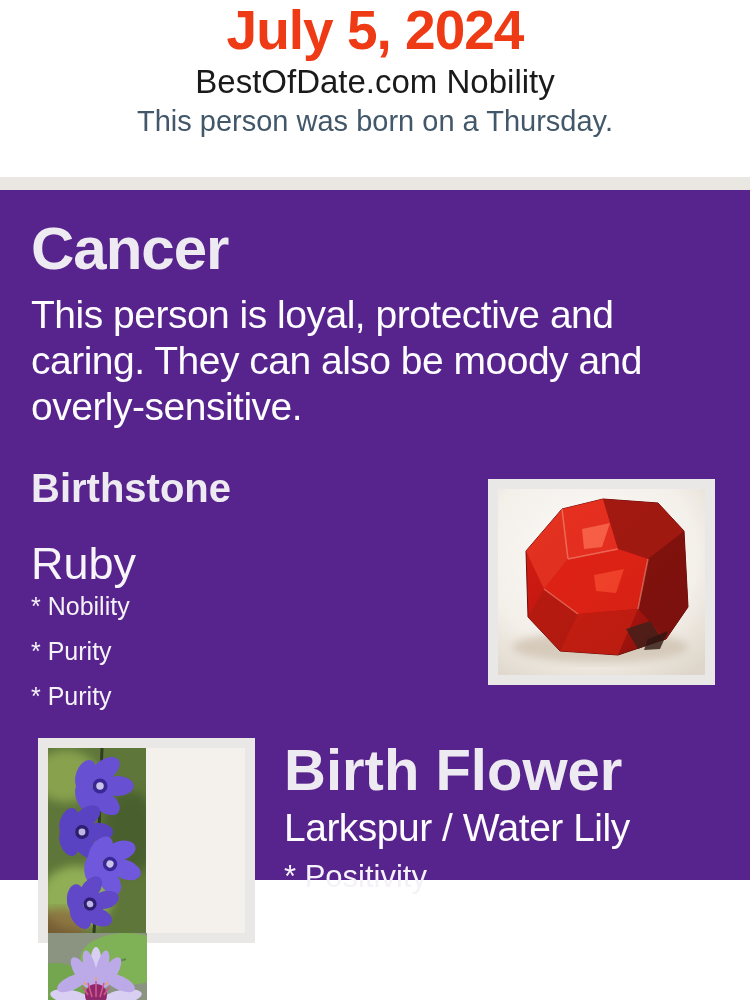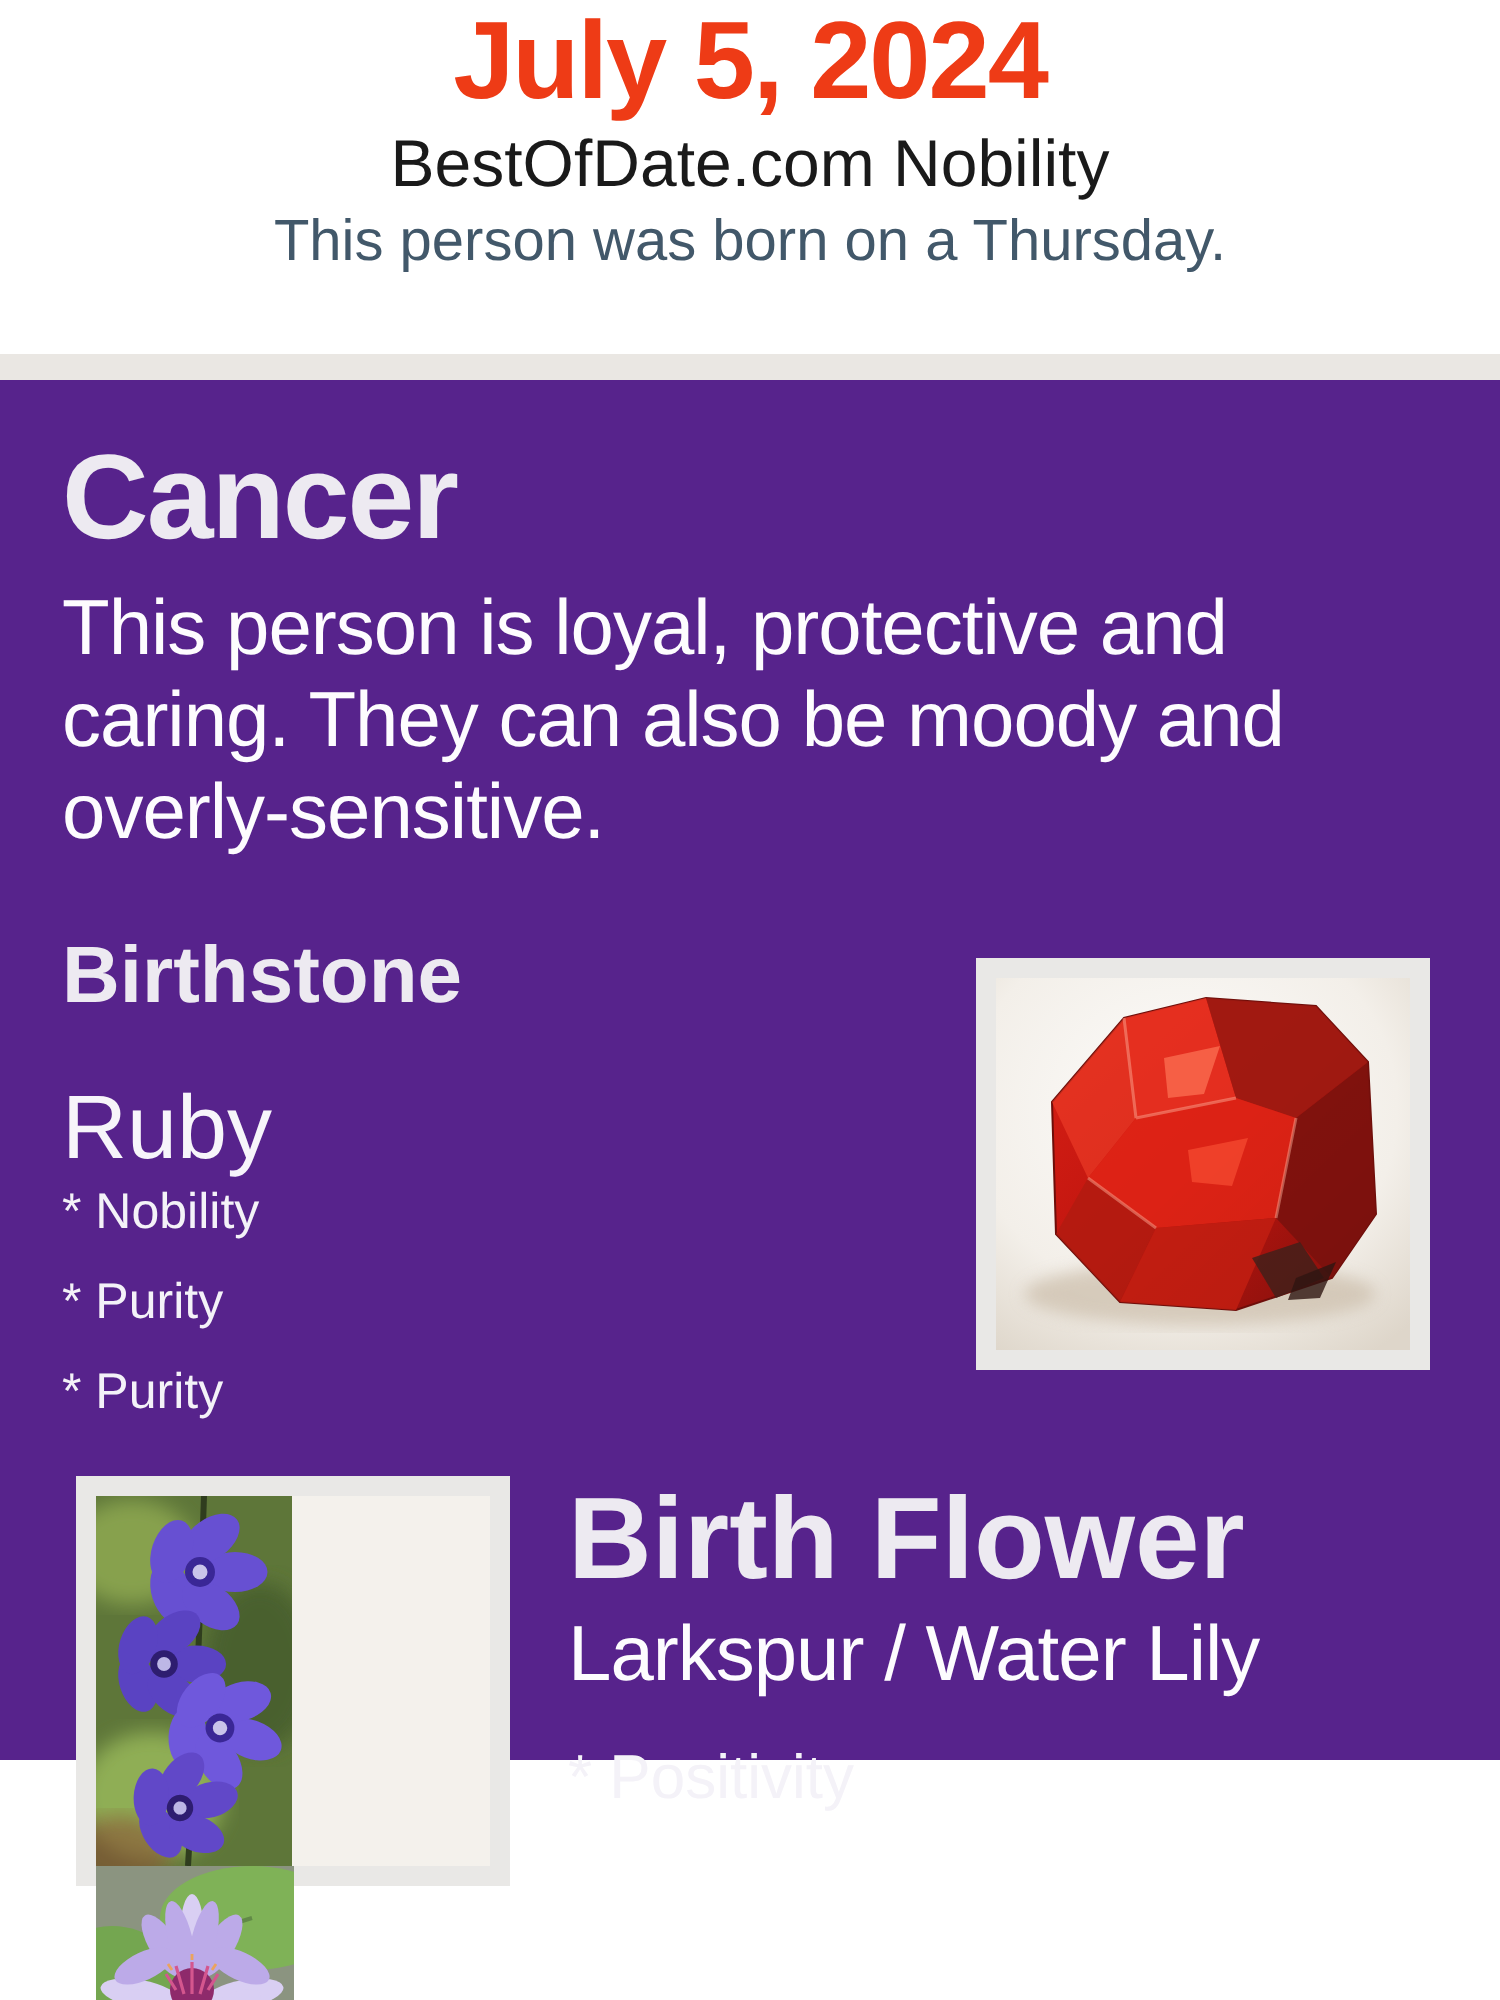--- a/index.html
+++ b/index.html
@@ -49,21 +49,21 @@
   .ruby-frame{left:488px;top:289px;width:207px;height:186px;}
   .flower-frame{left:38px;top:548px;width:197px;height:185px;}
   .photo-frame svg{display:block;}
   .half{display:inline-block;vertical-align:top;}
   .bf-heading{
     position:absolute;left:284px;top:546px;font-size:58px;font-weight:700;color:#edeaf1;
   }
   .bf-name{
     position:absolute;left:284px;top:616px;font-size:39px;color:#fdfcfe;letter-spacing:-0.5px;
   }
-  .bf-traits{position:absolute;left:284px;top:670px;font-size:31px;color:#f4f2f8;margin-top:12px;}
+  .bf-traits{position:absolute;left:284px;top:670px;font-size:31px;color:#f4f2f8;}
 </style>
 </head>
 <body>
 
 <div class="header">
   <div class="date-line">July 5, 2024</div>
   <div class="site-title">BestOfDate.com Nobility</div>
   <div class="subtitle">This person was born on a Thursday.</div>
 </div>
 

